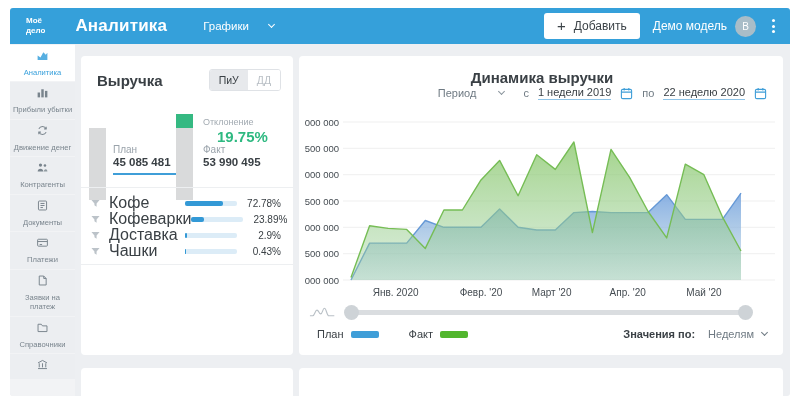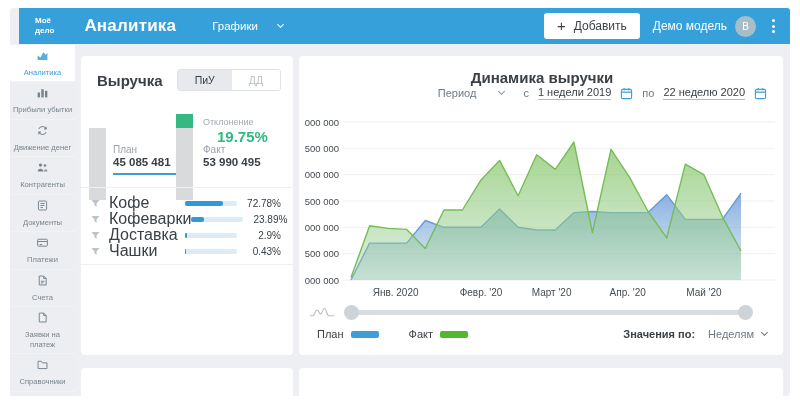--- a/index.html
+++ b/index.html
@@ -2,21 +2,21 @@
 <html><head>
 <meta charset="utf-8">
 <style>
   * { box-sizing: border-box; margin: 0; padding: 0; }
   html,body { width:800px; height:404px; background:#fff; overflow:hidden;
     font-family:"Liberation Sans","DejaVu Sans",sans-serif; }
   .app { position:absolute; left:10px; top:8px; width:780px; height:388px;
     background:#edeff2; border-radius:3px; overflow:hidden; }
 
   
-  .topbar { position:absolute; left:9px; top:0; right:0; height:36px; background:#35a0da;
+  .topbar { position:absolute; left:0; top:0; right:0; height:36px; background:#35a0da;
     display:flex; align-items:center; color:#fff; }
   .logo { margin-left:16px; font-size:8px; font-weight:bold; line-height:1.2; }
   .page-title { margin-left:30px; font-size:17px; font-weight:600; letter-spacing:.2px; }
   .graphs-sel { margin-left:36px; font-size:11.5px; display:flex; align-items:center; gap:20px; cursor:pointer; }
   .chev { display:inline-block; width:5px; height:5px; border-right:1.4px solid currentColor;
     border-bottom:1.4px solid currentColor; transform:rotate(45deg); margin-top:-3px; }
   .tb-right { margin-left:auto; display:flex; align-items:center; gap:13px; margin-right:12px; }
   .add-btn { background:#fff; color:#3c4348; border:none; border-radius:3px; padding:6px 13px;
     font-size:12px; display:flex; align-items:center; gap:8px; cursor:pointer; font-family:inherit; }
   .add-btn .plus { font-size:15px; line-height:10px; font-weight:400; }
@@ -40,21 +40,21 @@
   .card { position:absolute; background:#fff; border-radius:4px; }
   .card-revenue { left:6px; top:12px; width:212px; height:299px; }
   .card-dynamics { left:224px; top:12px; width:484px; height:299px; }
   .card-stub-left { left:6px; top:324px; width:212px; height:40px; }
   .card-stub-right { left:224px; top:324px; width:484px; height:40px; }
 
   
   .rc-head { display:flex; justify-content:space-between; align-items:center; padding:13px 12px 0 16px; }
   .card-title { font-size:15px; color:#3a4045; font-weight:600; }
   .toggle { display:flex; border:1px solid #dfe2e6; border-radius:3px; overflow:hidden; }
-  .tg { padding:4px 17px; font-size:10.5px; background:#fff; color:#b9bfc5; cursor:pointer; }
+  .tg { padding:4px 9px; font-size:10.5px; background:#fff; color:#b9bfc5; cursor:pointer; }
   .tg.active { background:#e7e9ec; color:#3a4045; }
   .abs { position:absolute; }
   .bar { background:#d9dadb; }
   .bar-fact-top { background:#35b982; }
   .mut { color:#a2aab1; font-size:9px; }
   .mut2 { color:#9aa3ab; font-size:10px; }
   .val { color:#3a4045; font-size:11.5px; font-weight:700; }
   .dev-val { color:#2eb981; font-size:15px; font-weight:700;margin-left:14px; }
   .divider { position:absolute; left:0; right:0; height:1px; background:#edeff1; }
   .cats { position:absolute; left:0; right:0; top:139px; }
@@ -155,28 +155,20 @@
           </svg></span>
         <span class="lbl">Документы</span>
       </div>
       <div class="side-item">
         <span><svg viewBox="0 0 16 16" fill="none" stroke="currentColor" stroke-width="1.2">
             <rect x="2" y="4" width="12" height="8.5" rx="1"></rect>
             <path d="M2 6.8h12"></path>
             <path d="M4.5 10.5h3"></path>
           </svg></span>
         <span class="lbl">Платежи</span>
-      </div>
-      <div class="side-item">
-        <span><svg viewBox="0 0 16 16" fill="none" stroke="currentColor" stroke-width="1.2">
-            <path d="M4 2.5h5.5L12.5 5.5v8H4z"></path>
-            <path d="M9.5 2.5v3h3"></path>
-            <path d="M6 9h4.5M6 11h3"></path>
-          </svg></span>
-        <span class="lbl">Счета</span>
       </div>
       <div class="side-item">
         <span><svg viewBox="0 0 16 16" fill="none" stroke="currentColor" stroke-width="1.2">
             <path d="M4 2.5h5.5L12.5 5.5v8H4z"></path>
             <path d="M9.5 2.5v3h3"></path>
           </svg></span>
         <span class="lbl">Заявки на платеж</span>
       </div>
       <div class="side-item">
         <span><svg viewBox="0 0 16 16" fill="none" stroke="currentColor" stroke-width="1.2">

